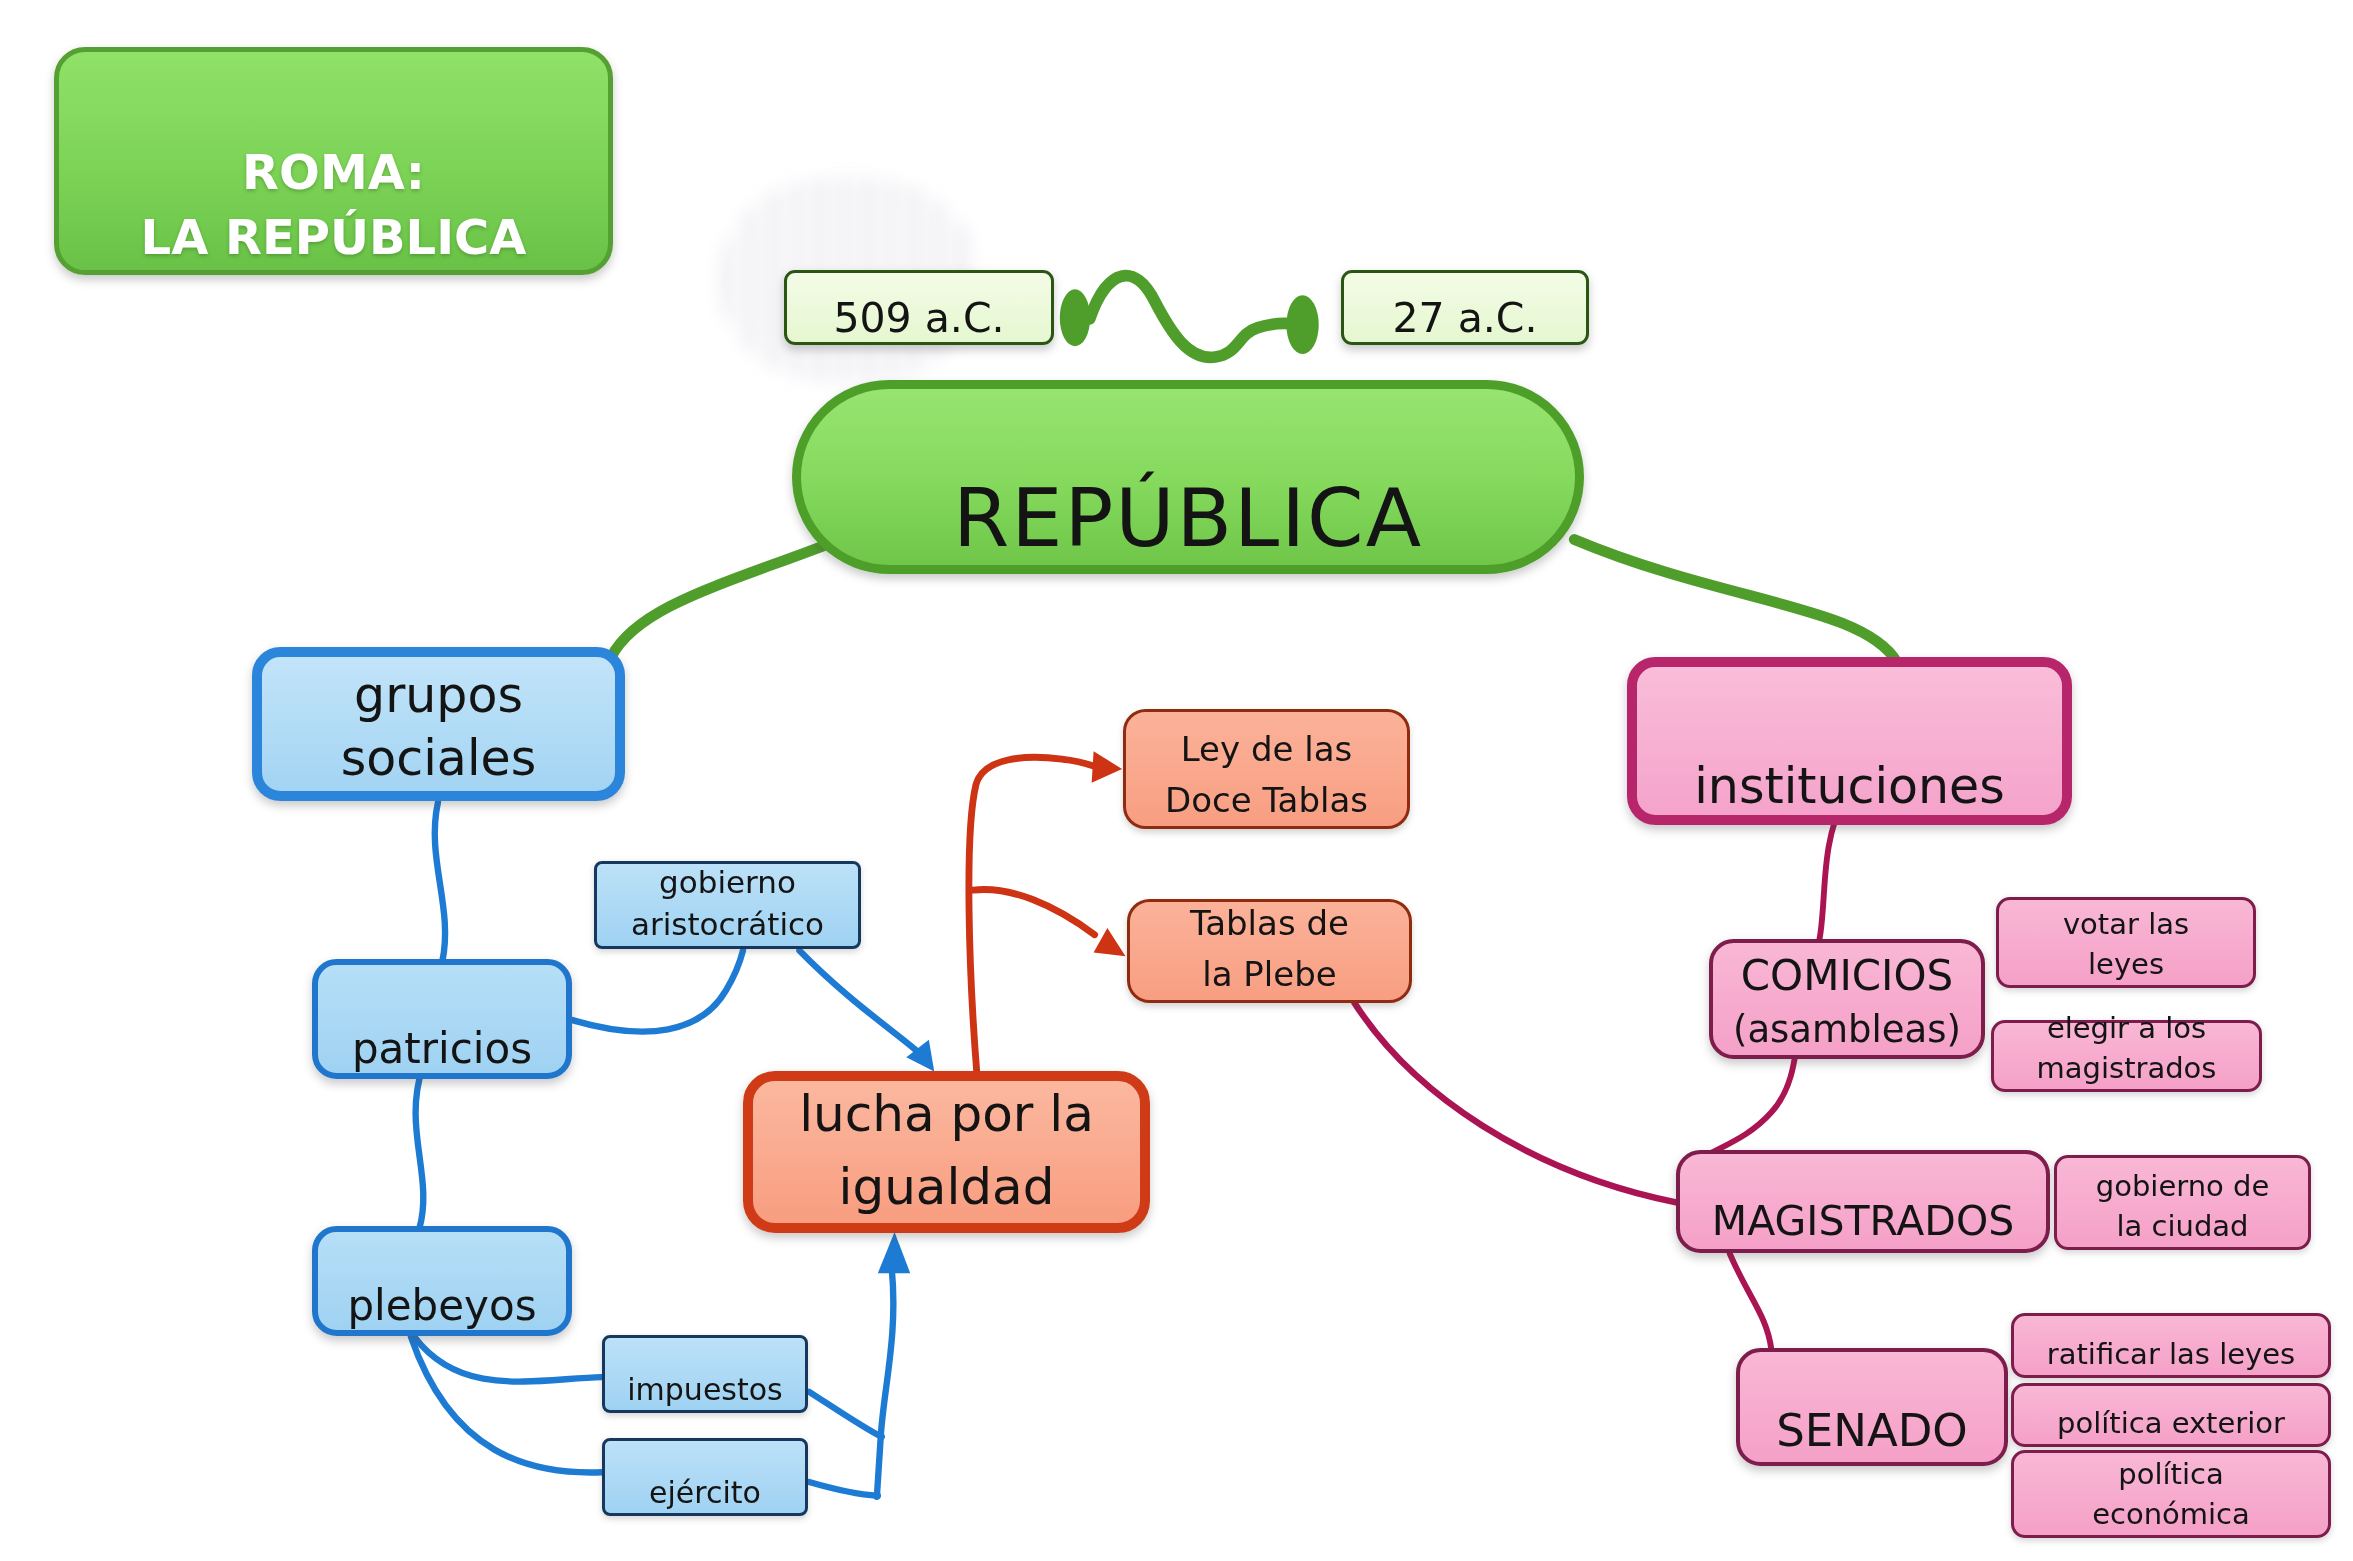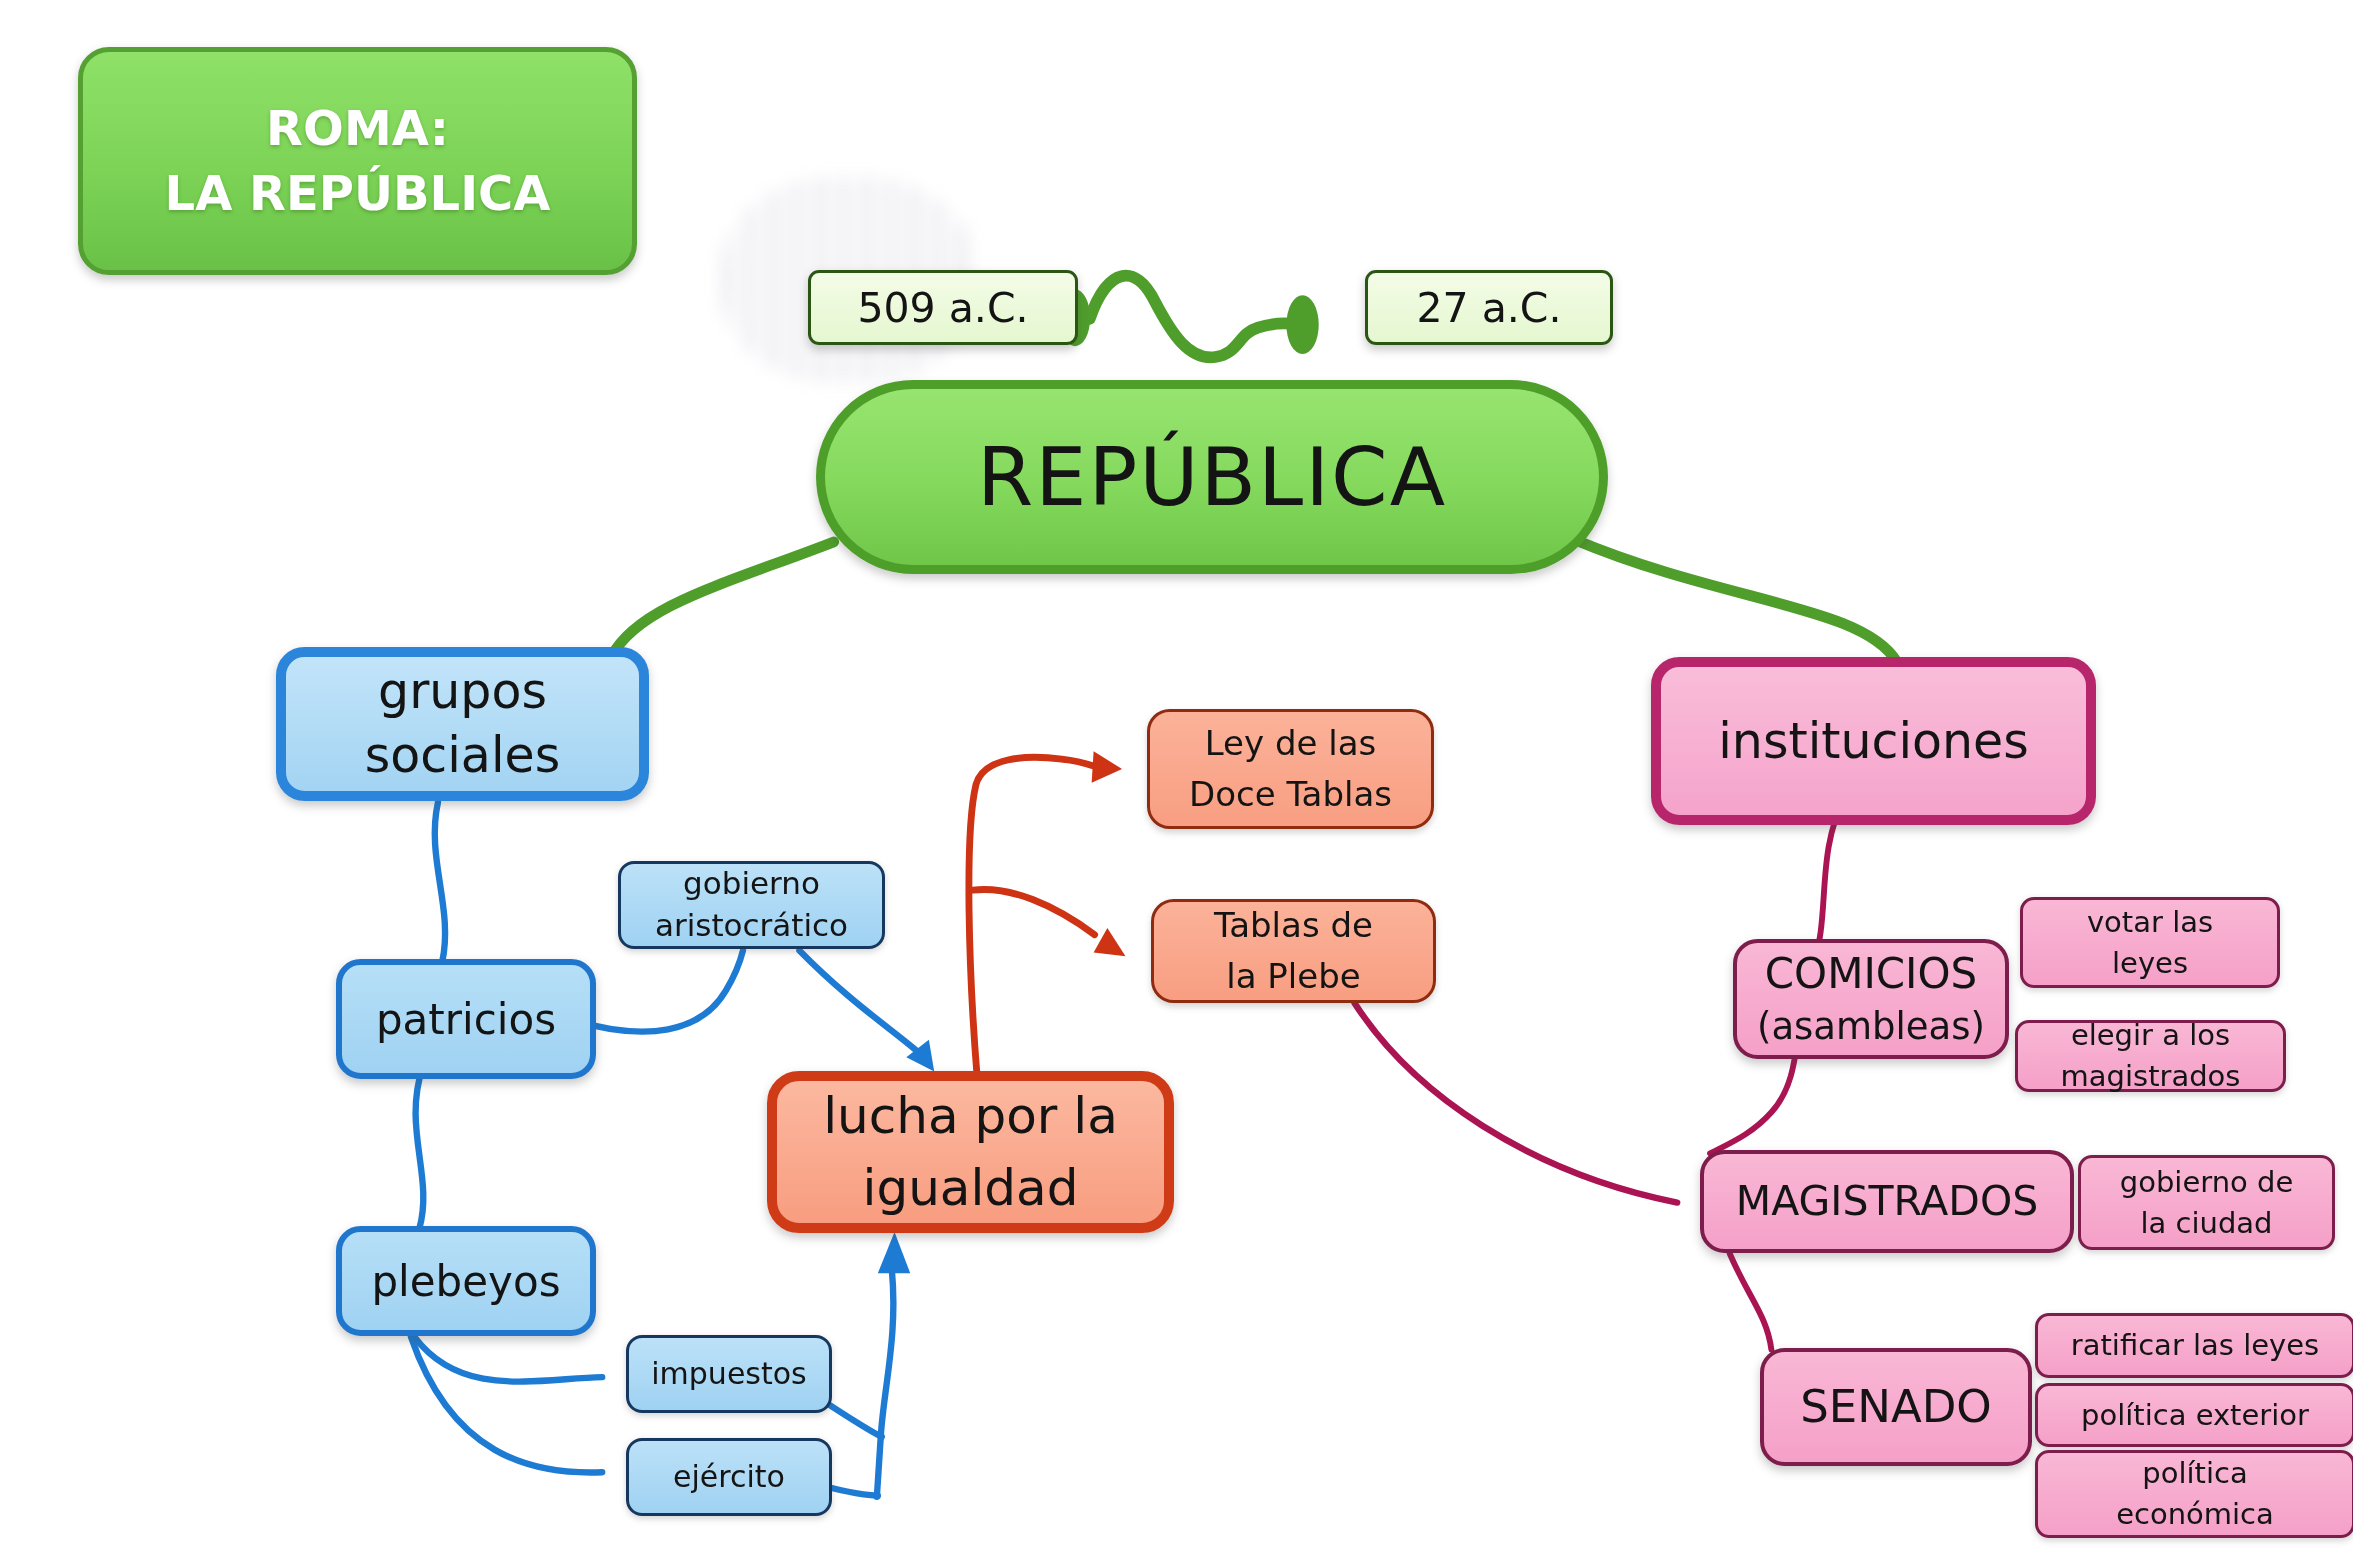--- a/index.html
+++ b/index.html
@@ -11,25 +11,24 @@
     overflow:hidden;
     font-family:"DejaVu Sans",sans-serif;
     color:#141414;
   }
   .edges{position:absolute;left:0;top:0;width:2354px;height:1562px;}
   .node{
     position:absolute;
     display:flex;
     flex-direction:column;
     align-items:center;
-    justify-content:center;
+    justify-content:flex-end;
     text-align:center;
     box-sizing:border-box;
     box-shadow:0 4.9px 9.8px rgba(70,70,70,.28);
-    margin-left:24px;
   }
   .node span{display:block;}
 
   
   .title-box{
     background:linear-gradient(180deg,#8fe168 0%,#7cd356 55%,#69c247 100%);
     border:5.9px solid #55a032;
     border-radius:31px;
     font-weight:bold;
     color:#ffffff;
@@ -61,21 +60,21 @@
   }
   .blue-mid{
     background:linear-gradient(180deg,#b6dff7 0%,#9fd2f2 100%);
     border:6.9px solid #2076cc;
     border-radius:24.5px;
     font-size:42px;
   }
   .blue-small{
     background:linear-gradient(180deg,#bce1f8 0%,#9fd2f2 100%);
     border:3.4px solid #17385e;
-    border-radius:16px;
+    border-radius:8px;
     font-size:31px;
     line-height:1.35;
     box-shadow:0 2.9px 5.9px rgba(70,70,70,.22);
   }
 
   
   .orange-big{
     background:linear-gradient(180deg,#fbb89f 0%,#f89d80 100%);
     border:10.8px solid #cf3b16;
     border-radius:32px;

